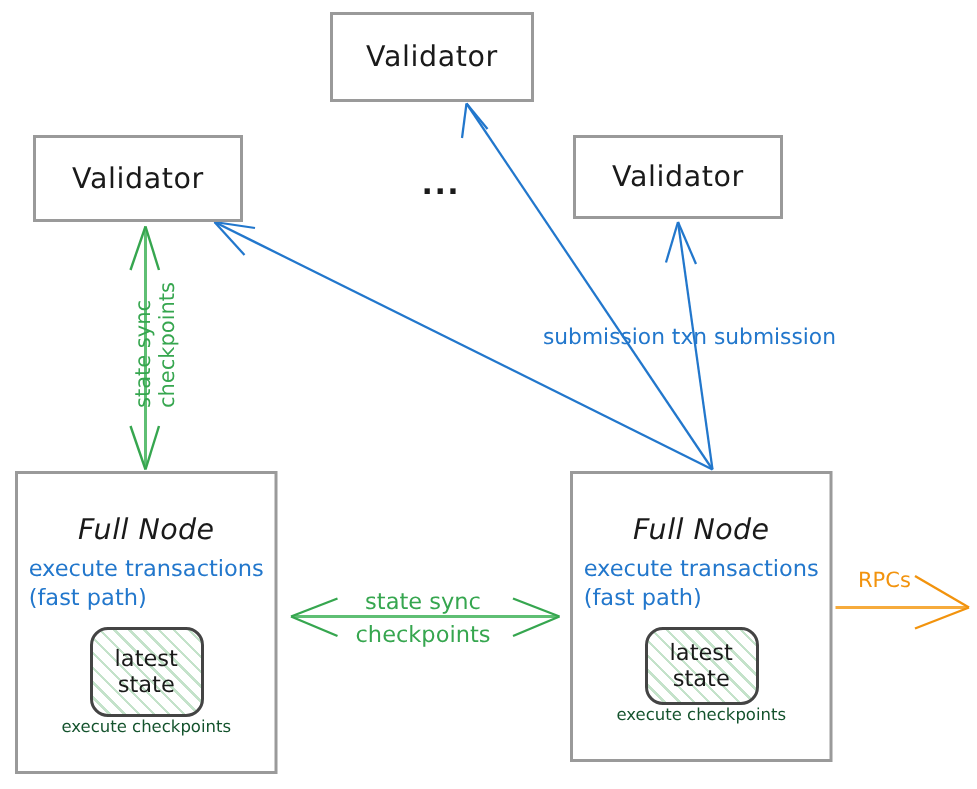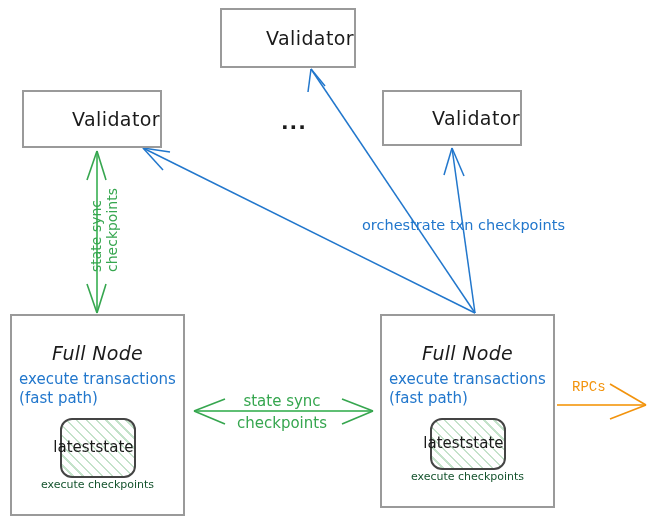--- a/index.html
+++ b/index.html
@@ -29,21 +29,21 @@
   }
   .node-box {
     position: absolute;
     box-sizing: border-box;
     background: #ffffff;
     border: 2px solid #9a9a9a;
   }
   .validator-box {
     display: flex;
     align-items: center;
-    justify-content: flex-end;
+    justify-content: center;
   }
   .validator-label {
     font-size: 19px;
     color: #1a1a1a;
     letter-spacing: 0.4px;
   }
   .fullnode-box {
     display: flex;
     flex-direction: column;
     align-items: center;
@@ -65,23 +65,23 @@
   }
   .fn-exec span { display: block; }
   .state-chip {
     box-sizing: border-box;
     width: 76px;
     height: 62px;
     margin-top: 8px;
     border: 2px solid #444444;
     border-radius: 12px;
     display: flex;
-    flex-direction: row;
+    flex-direction: column;
     align-items: center;
-    justify-content: flex-end;
+    justify-content: center;
     background-color: #ffffff;
     background-image: repeating-linear-gradient(
       45deg,
       rgba(60,160,80,0.30) 0px,
       rgba(60,160,80,0.30) 1.6px,
       rgba(255,255,255,0) 1.6px,
       rgba(255,255,255,0) 7px
     );
   }
   .state-chip span {
@@ -181,26 +181,26 @@
 
   <div class="node-box validator-box" style="left:382px; top:90px; width:140px; height:56px;">
     <span class="validator-label">Validator</span>
   </div>
 
   <div class="dots" style="left:281px; top:112px;">...</div>
 
   <div class="vert-green" style="left:88px; top:272px;">state sync</div>
   <div class="vert-green" style="left:104px; top:272px;">checkpoints</div>
 
-  <div class="lbl lbl-blue" style="left:362px; top:217px;">orchestrate txn checkpoints</div>
+  <div class="lbl lbl-blue" style="left:362px; top:217px;">submission txn submission</div>
 
   <div class="lbl lbl-green lbl-center" style="left:232px; top:392px; width:100px;">state sync</div>
   <div class="lbl lbl-green lbl-center" style="left:224px; top:414px; width:116px;">checkpoints</div>
 
-  <div class="lbl lbl-orange" style="left:572px; top:379px;font-family:Liberation Mono, monospace;">RPCs</div>
+  <div class="lbl lbl-orange" style="left:572px; top:379px;">RPCs</div>
 
   <div class="node-box fullnode-box" style="left:10px; top:314px; width:175px; height:202px;">
     <div class="fn-title">Full Node</div>
     <div class="fn-exec">
       <span>execute transactions</span>
       <span>(fast path)</span>
     </div>
     <div class="state-chip">
       <span>latest</span>
       <span>state</span>

